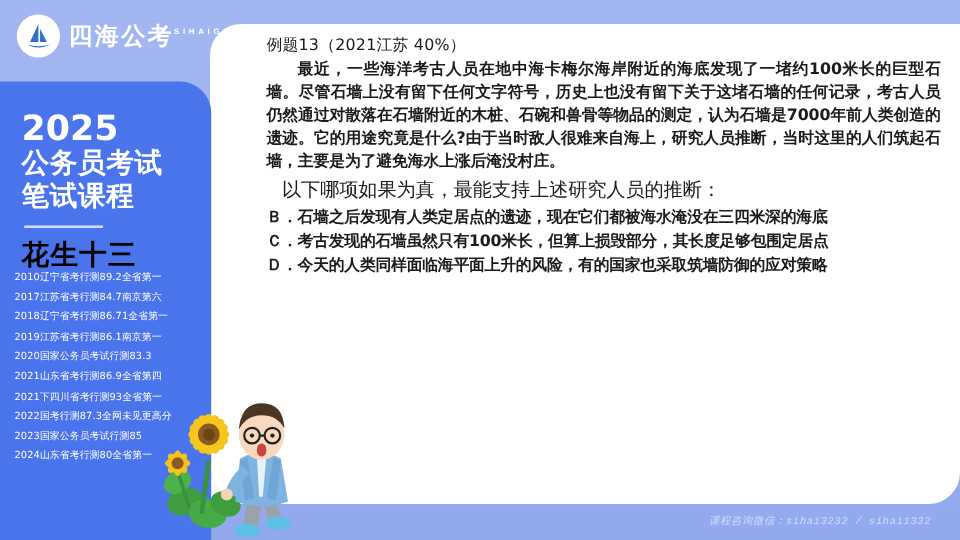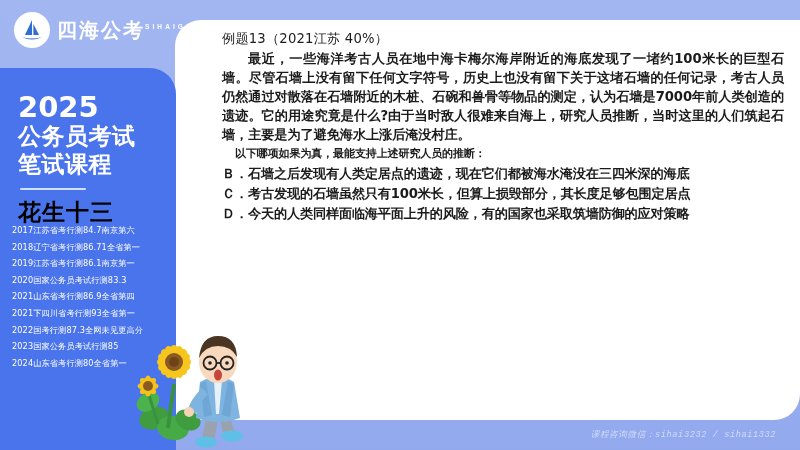--- a/index.html
+++ b/index.html
@@ -104,21 +104,21 @@
   }
   .doc-title {
     font-size:13.2px; font-weight:normal; line-height:1.35;
     margin-bottom:1px; letter-spacing:0.2px;
   }
   .doc-para {
     font-size:13.2px; font-weight:bold; line-height:1.45;
     text-indent:26px; text-align:justify; letter-spacing:-0.1px;
   }
   .doc-ask {
-    font-size:11px; font-weight:bold; line-height:1.5;
+    font-size:16px; font-weight:normal; line-height:1.5;
     text-indent:13px; margin-top:1px; letter-spacing:-0.1px;
   }
   .opts { margin-top:2px; }
   .opt {
     font-size:13.2px; font-weight:bold; line-height:1.52;
     letter-spacing:-0.2px; white-space:nowrap;
   }
 
   
   .watermark {
@@ -138,20 +138,21 @@
     <div class="side-inner">
       <div class="side-year">2025</div>
       <div class="side-l1">公务员考试</div>
       <div class="side-l2">笔试课程</div>
       <div class="side-rule"></div>
       <div class="side-name">花生十三</div>
     </div>
   </div>
 
   <div class="achv">
+    <div class="achv-item">2010辽宁省考行测89.2全省第一</div>
     <div class="achv-item">2017江苏省考行测84.7南京第六</div>
     <div class="achv-item">2018辽宁省考行测86.71全省第一</div>
     <div class="achv-item">2019江苏省考行测86.1南京第一</div>
     <div class="achv-item">2020国家公务员考试行测83.3</div>
     <div class="achv-item">2021山东省考行测86.9全省第四</div>
     <div class="achv-item">2021下四川省考行测93全省第一</div>
     <div class="achv-item">2022国考行测87.3全网未见更高分</div>
     <div class="achv-item">2023国家公务员考试行测85</div>
     <div class="achv-item">2024山东省考行测80全省第一</div>
   </div>

